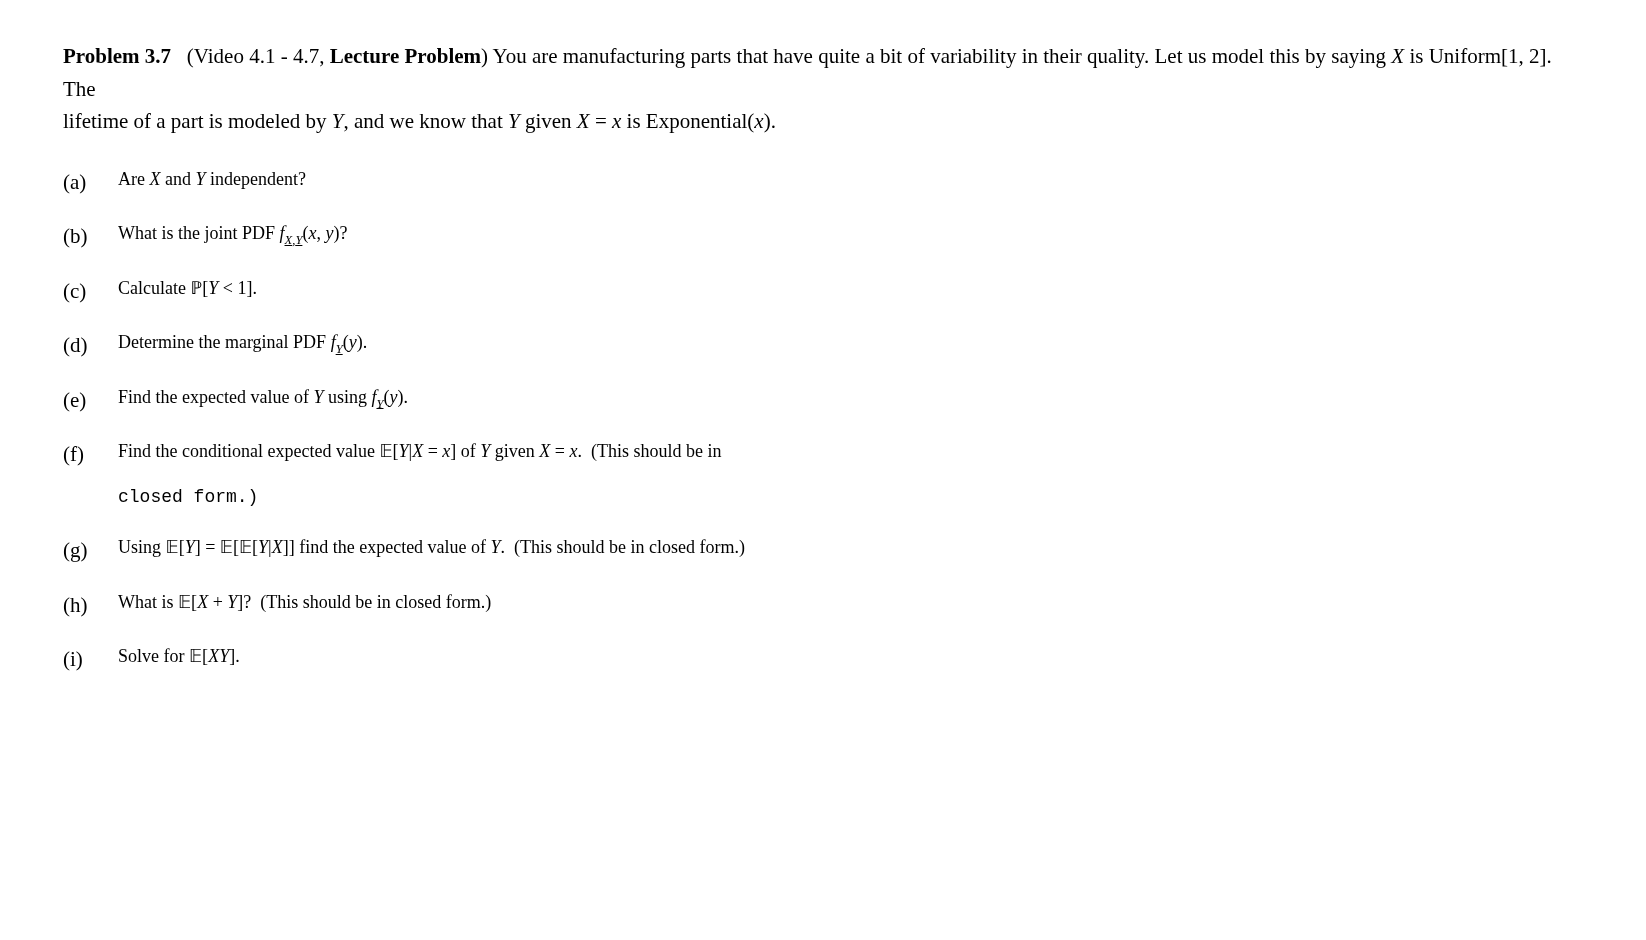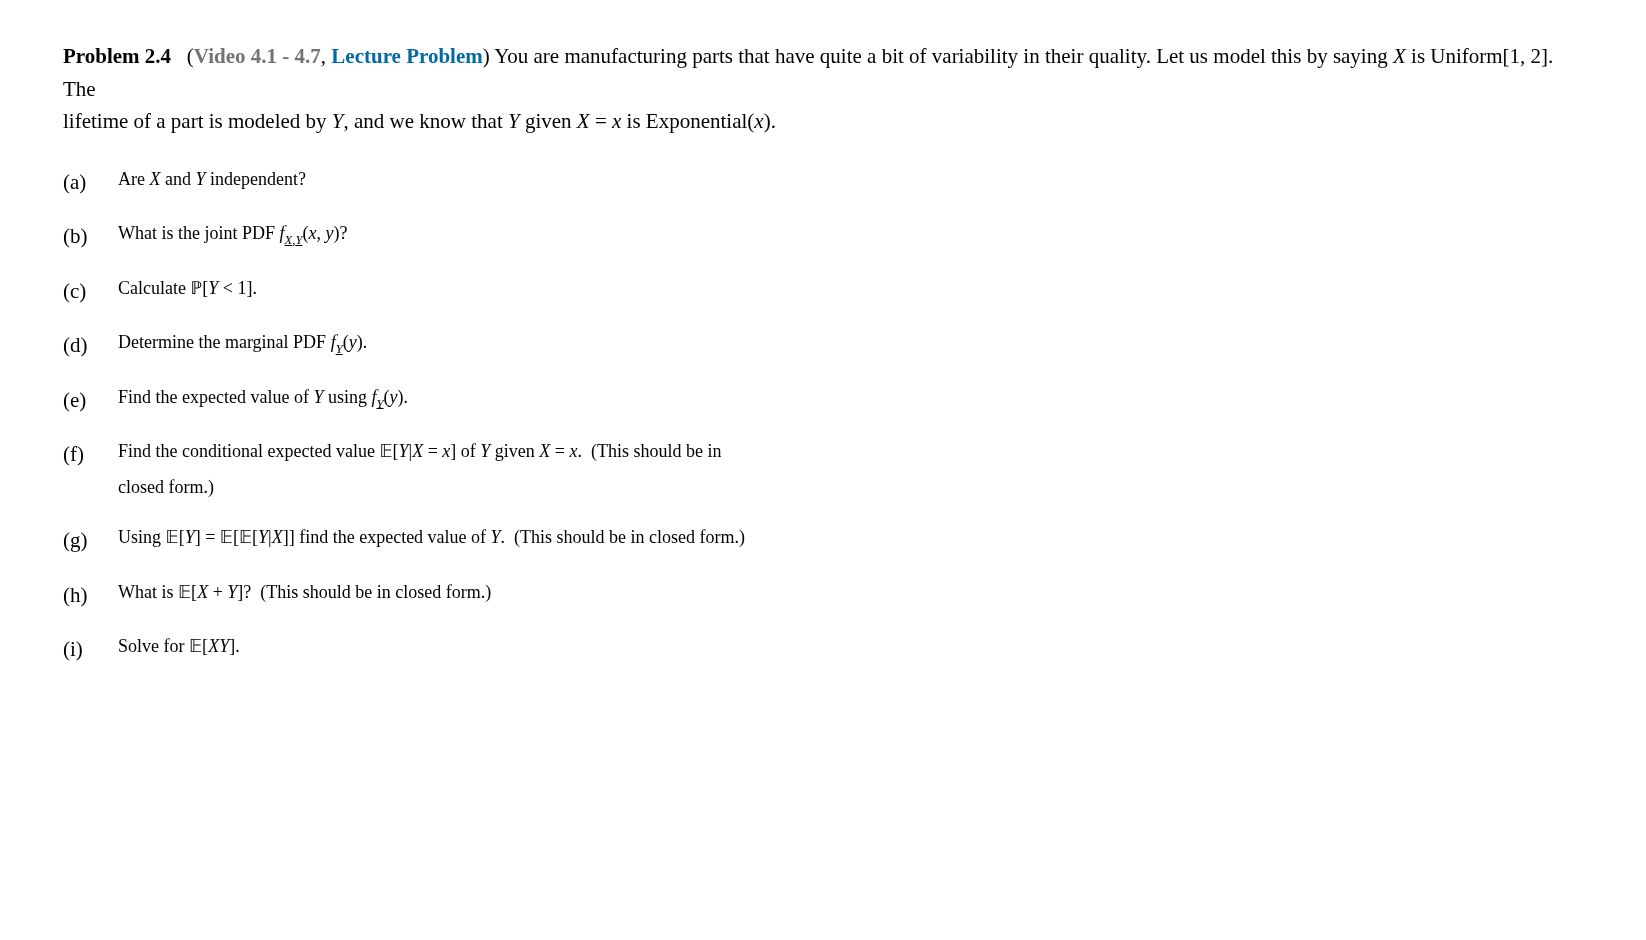--- a/index.html
+++ b/index.html
@@ -27,27 +27,27 @@
       margin-bottom: 28px;
       line-height: 1.55;
     }
 
     .problem-label {
       font-weight: bold;
       font-size: 21px;
     }
 
     .video-link {
-      color: #737373;
-      font-weight: bold;
+      color: #000000;
+      font-weight: normal;
       font-size: 21px;
     }
 
     .lecture-link {
-      color: #0369a1;
+      color: #000000;
       font-weight: bold;
       font-size: 21px;
     }
 
     .problem-text {
       font-size: 21px;
       line-height: 1.55;
     }
 
     .parts-list {
@@ -70,43 +70,44 @@
       font-size: 21px;
     }
 
     .part-content {
       flex: 1;
       font-size: 18px;
       line-height: 1.55;
     }
 
     .part-content .sub-line {
-      margin-top: 8px;
+      margin-top: 18px;
       display: block;
+      font-family: Liberation Mono, monospace;
     }
 
     
     .math-var {
       font-style: italic;
     }
 
     sub {
       font-size: 0.7em;
       vertical-align: sub;
       text-decoration: underline;
     }
   </style>
 </head>
 <body>
 
 <div class="problem-container">
 
   <div class="problem-header">
     <p class="problem-text">
-      <span class="problem-label">Problem 2.4</span>
+      <span class="problem-label">Problem 3.7</span>
       &nbsp;&nbsp;(<span class="video-link">Video 4.1 - 4.7</span>,&nbsp;<span class="lecture-link">Lecture Problem</span>)
       You are manufacturing parts that have quite a bit of variability in their quality. Let us model this by saying <span class="math-var">X</span> is Uniform[1, 2].&nbsp; The
       <br>lifetime of a part is modeled by <span class="math-var">Y</span>, and we know that <span class="math-var">Y</span> given <span class="math-var">X</span> = <span class="math-var">x</span> is Exponential(<span class="math-var">x</span>).
     </p>
   </div>
 
   <ul class="parts-list">
 
     <li class="part-item">
       <span class="part-label">(a)</span>

